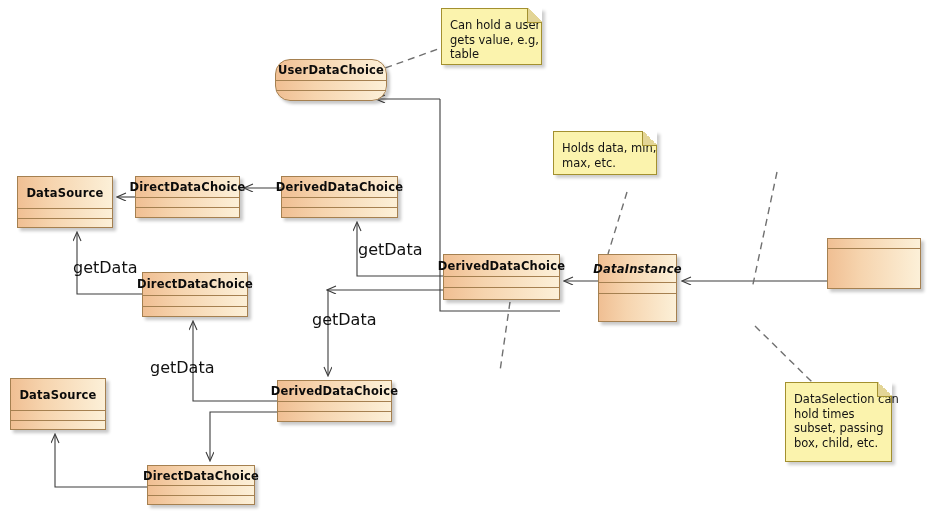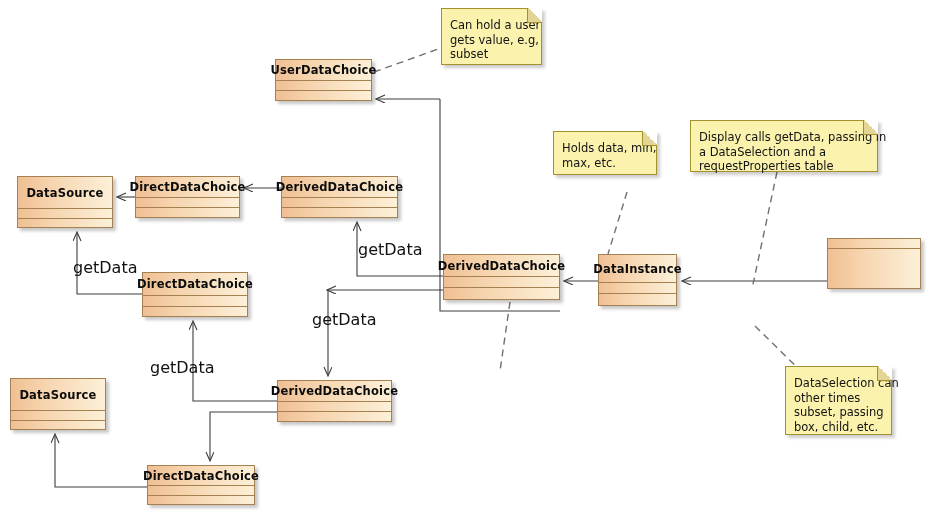--- a/index.html
+++ b/index.html
@@ -76,21 +76,21 @@
 
     <g fill="none" stroke="#707070" stroke-width="1.4" stroke-dasharray="7,5">
       <path d="M374,72 L441,48"></path>
       <path d="M627,192 L608,254"></path>
       <path d="M777,172 L752,289"></path>
       <path d="M510,302 L500,371"></path>
       <path d="M755,326 L812,382"></path>
     </g>
   </svg>
 
-  <div class="uml" style="left:275px;top:59px;width:97px;height:42px;">
+  <div class="uml" style="left:275px;top:59px;width:112px;height:42px;border-radius:15px;">
     <div class="title" style="height:21px">UserDataChoice</div>
     <div class="comp" style="height:10px"></div>
     <div class="comp" style="height:9px"></div>
   </div>
 
   <div class="uml" style="left:17px;top:176px;width:96px;height:52px;">
     <div class="title" style="height:32px">DataSource</div>
     <div class="comp" style="height:10px"></div>
     <div class="comp" style="height:8px"></div>
   </div>
@@ -112,21 +112,21 @@
     <div class="comp" style="height:11px"></div>
     <div class="comp" style="height:9px"></div>
   </div>
 
   <div class="uml" style="left:443px;top:254px;width:117px;height:46px;">
     <div class="title" style="height:22px">DerivedDataChoice</div>
     <div class="comp" style="height:11px"></div>
     <div class="comp" style="height:11px"></div>
   </div>
 
-  <div class="uml" style="left:598px;top:254px;width:79px;height:52px;">
+  <div class="uml" style="left:598px;top:254px;width:79px;height:68px;font-style:italic;">
     <div class="title" style="height:28px">DataInstance</div>
     <div class="comp" style="height:11px"></div>
     <div class="comp" style="height:11px"></div>
   </div>
 
   <div class="uml" style="left:827px;top:238px;width:94px;height:51px;">
     <div class="comp" style="height:10px"></div>
     <div class="comp" style="height:10px"></div>
   </div>
 
@@ -146,41 +146,35 @@
   <div class="uml" style="left:147px;top:465px;width:108px;height:40px;">
     <div class="title" style="height:20px">DirectDataChoice</div>
     <div class="comp" style="height:10px"></div>
     <div class="comp" style="height:8px"></div>
   </div>
 
   <div class="note" style="left:441px;top:8px;width:101px;height:57px;">
     <span class="fold"></span>
     <div class="ln">Can hold a user</div>
     <div class="ln">gets value, e.g,</div>
-    <div class="ln">subset</div>
+    <div class="ln">table</div>
   </div>
 
   <div class="note" style="left:553px;top:131px;width:104px;height:44px;">
     <span class="fold"></span>
     <div class="ln">Holds data, min,</div>
     <div class="ln">max, etc.</div>
   </div>
 
-  <div class="note" style="left:690px;top:120px;width:188px;height:52px;">
-    <span class="fold"></span>
-    <div class="ln">Display calls getData, passing in</div>
-    <div class="ln">a DataSelection and a</div>
-    <div class="ln">requestProperties table</div>
-  </div>
 
 
-  <div class="note" style="left:785px;top:366px;width:107px;height:69px;">
+  <div class="note" style="left:785px;top:382px;width:107px;height:80px;">
     <span class="fold"></span>
     <div class="ln">DataSelection can</div>
-    <div class="ln">other times</div>
+    <div class="ln">hold times</div>
     <div class="ln">subset, passing</div>
     <div class="ln">box, child, etc.</div>
   </div>
 
   <div class="elabel" style="left:73px;top:258px;">getData</div>
   <div class="elabel" style="left:358px;top:240px;">getData</div>
   <div class="elabel" style="left:312px;top:310px;">getData</div>
   <div class="elabel" style="left:150px;top:358px;">getData</div>
 
 </div>

